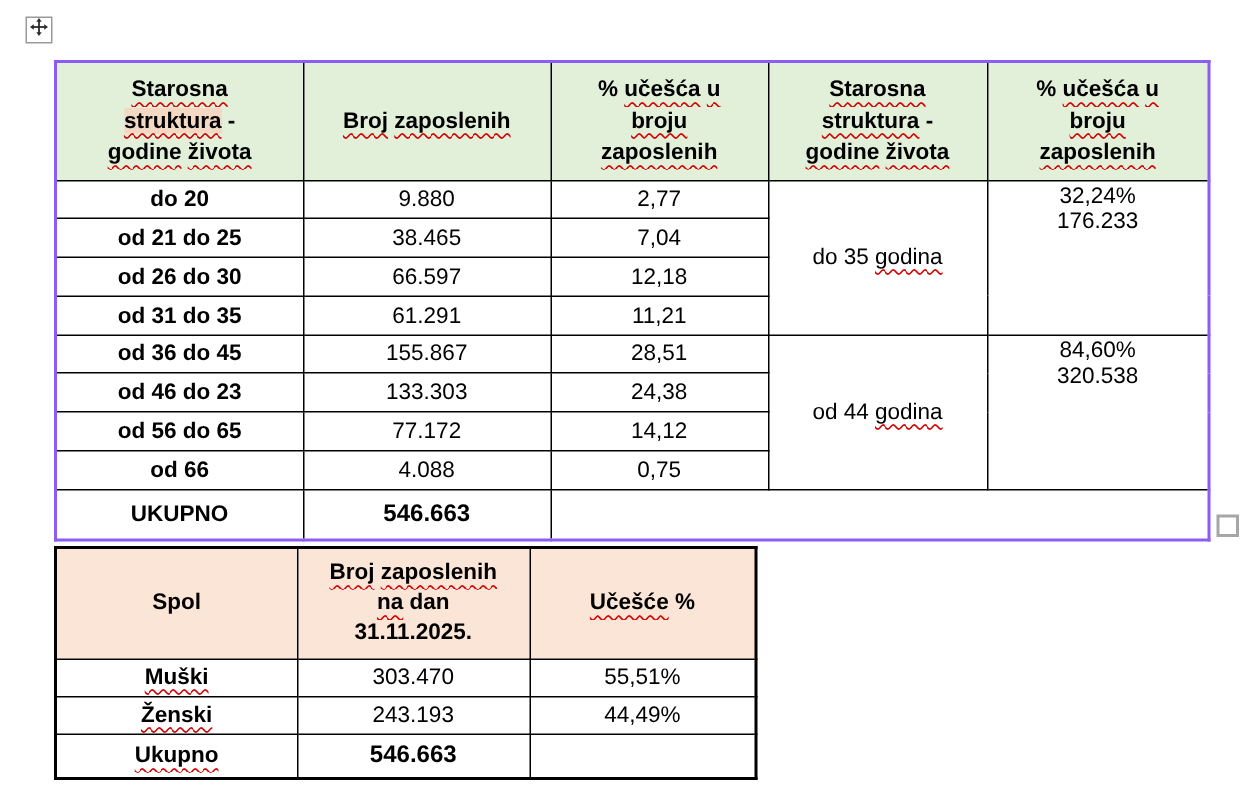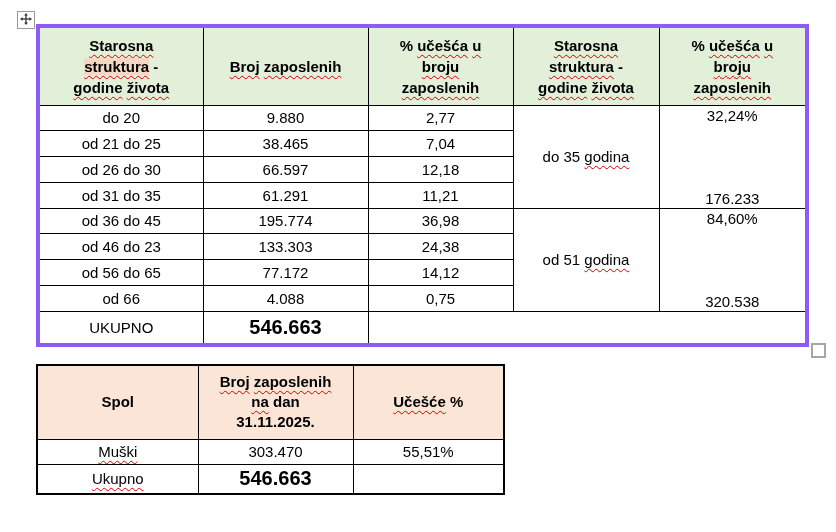--- a/index.html
+++ b/index.html
@@ -19,40 +19,40 @@
   }
   .resize-handle {
     position:absolute; left:811px; top:343px; width:15px; height:15px;
     border:2px solid #a6a6a6; background:#fff; cursor:nwse-resize;
   }
 
   
   table { border-collapse:collapse; table-layout:fixed; position:absolute; }
   td, th { border:1px solid #000; text-align:center; vertical-align:middle;
            padding:1px 2px; font-size:15px; overflow:hidden; }
-  .t1 { left:36px; top:24px; width:616px; border:4px solid #8b5cf6; }
+  .t1 { left:36px; top:40px; width:616px; border:2px solid #8b5cf6; }
   .t2 { left:36px; top:364px; width:467px; border:2px solid #000; }
 
   .t1 thead tr { height:79px; }
   .t1 tbody tr { height:25px; }
   .t1 tr.total-row { height:34px; }
   .t2 thead tr { height:74px; }
   .t2 tbody tr { height:25px;padding-left:32px; }
   .t2 tr.total-row { height:30px; }
 
   .t1 th { background:#e2efd9; font-weight:bold; line-height:21px; }
   .t2 th { background:#fbe5d6; font-weight:bold; line-height:20px; }
 
-  .lbl { font-weight:normal; }
+  .lbl { font-weight:bold; }
   .num { font-weight:normal; }
-  .total-count { font-weight:bold; font-size:20px; }
+  .total-count { font-weight:bold; font-size:16px; }
   .glabel { font-weight:normal; }
 
   
-  .stack { display:flex; flex-direction:column; justify-content:space-between;
+  .stack { display:flex; flex-direction:column; justify-content:flex-start;
            height:100px; font-weight:normal; }
 
   
   .sq { text-decoration-line:underline; text-decoration-style:wavy;
         text-decoration-color:#d40000; text-decoration-thickness:1px;
         text-underline-offset:3px; }
   
   .hl { background:#f3d8c4; }
 </style>
 </head>
@@ -145,24 +145,24 @@
         <td class="num">66.597</td>
         <td class="num">12,18</td>
       </tr>
       <tr>
         <td class="lbl">od 31 do 35</td>
         <td class="num">61.291</td>
         <td class="num">11,21</td>
       </tr>
       <tr>
         <td class="lbl">od 36 do 45</td>
-        <td class="num">195.774</td>
-        <td class="num">36,98</td>
+        <td class="num">155.867</td>
+        <td class="num">28,51</td>
         <td class="glabel" rowspan="4">
-          <span>od 51</span>
+          <span>od 44</span>
           <span class="sq">godina</span>
         </td>
         <td rowspan="4">
           <div class="stack">
             <div>84,60%</div>
             <div>320.538</div>
           </div>
         </td>
       </tr>
       <tr>
@@ -213,20 +213,25 @@
           <span>%</span>
         </th>
       </tr>
     </thead>
     <tbody>
       <tr>
         <td class="lbl"><span class="sq">Muški</span></td>
         <td class="num">303.470</td>
         <td class="num">55,51%</td>
       </tr>
+      <tr>
+        <td class="lbl"><span class="sq">Ženski</span></td>
+        <td class="num">243.193</td>
+        <td class="num">44,49%</td>
+      </tr>
       <tr class="total-row">
         <td class="lbl"><span class="sq">Ukupno</span></td>
         <td class="total-count">546.663</td>
         <td></td>
       </tr>
     </tbody>
   </table>
 
 </div>
 

